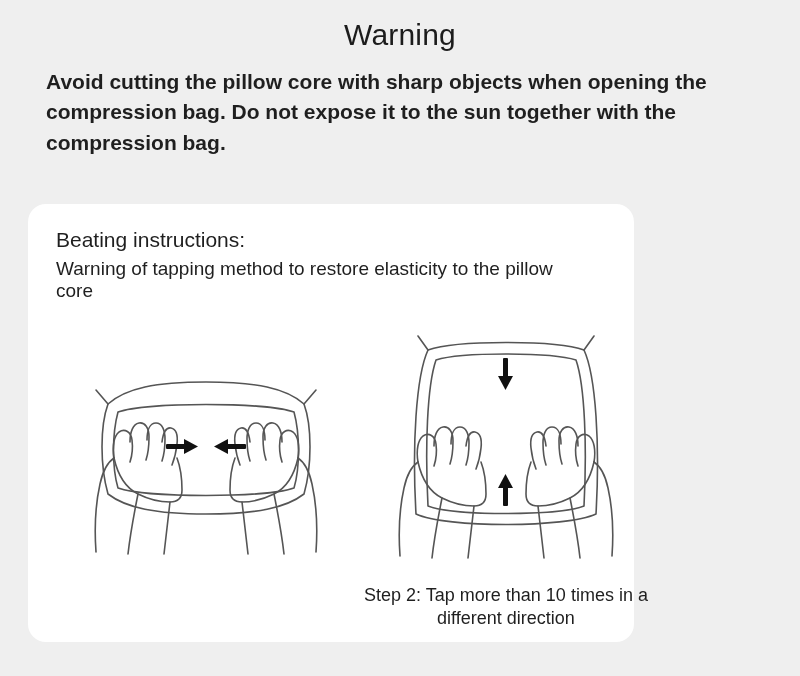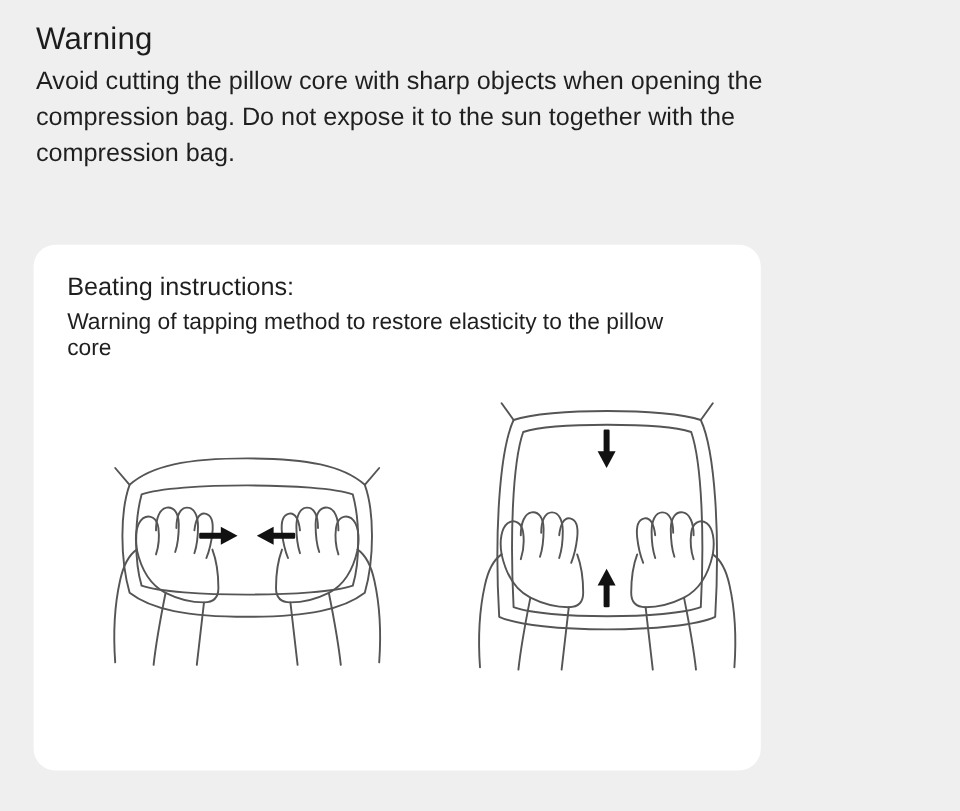--- a/index.html
+++ b/index.html
@@ -15,34 +15,35 @@
     overflow: hidden;
   }
   .page {
     position: relative;
     width: 800px;
     height: 676px;
     box-sizing: border-box;
     padding: 18px 30px 0 30px;
   }
   .warning-title {
-    font-size: 26px;
+    font-size: 30px;
     font-weight: 400;
     line-height: 1.1;
     margin: 0 0 6px 0;
     color: #1c1c1c;
     letter-spacing: 0.2px;
+    text-align: center;
   }
   .warning-body {
     font-size: 21px;
     line-height: 1.45;
     color: #1f1f1f;
     max-width: 700px;
-    margin: 0;
-    font-weight: 400;
+    margin: 16px;
+    font-weight: 700;
   }
   .card {
     position: absolute;
     left: 28px;
     top: 204px;
     width: 606px;
     height: 438px;
     background: #ffffff;
     border-radius: 18px;
     box-sizing: border-box;
@@ -175,17 +176,18 @@
 
           <g fill="#111">
             <rect x="147" y="42" width="5" height="20" rx="1"></rect>
             <polygon points="142,60 149.5,74 157,60"></polygon>
           </g>
           <g fill="#111">
             <rect x="147" y="170" width="5" height="20" rx="1"></rect>
             <polygon points="142,172 149.5,158 157,172"></polygon>
           </g>
         </svg>
+        <div class="caption">Step 2: Tap more than 10 times in a different direction</div>
       </div>
 
     </div>
   </div>
 </div>
 
 </body></html>

